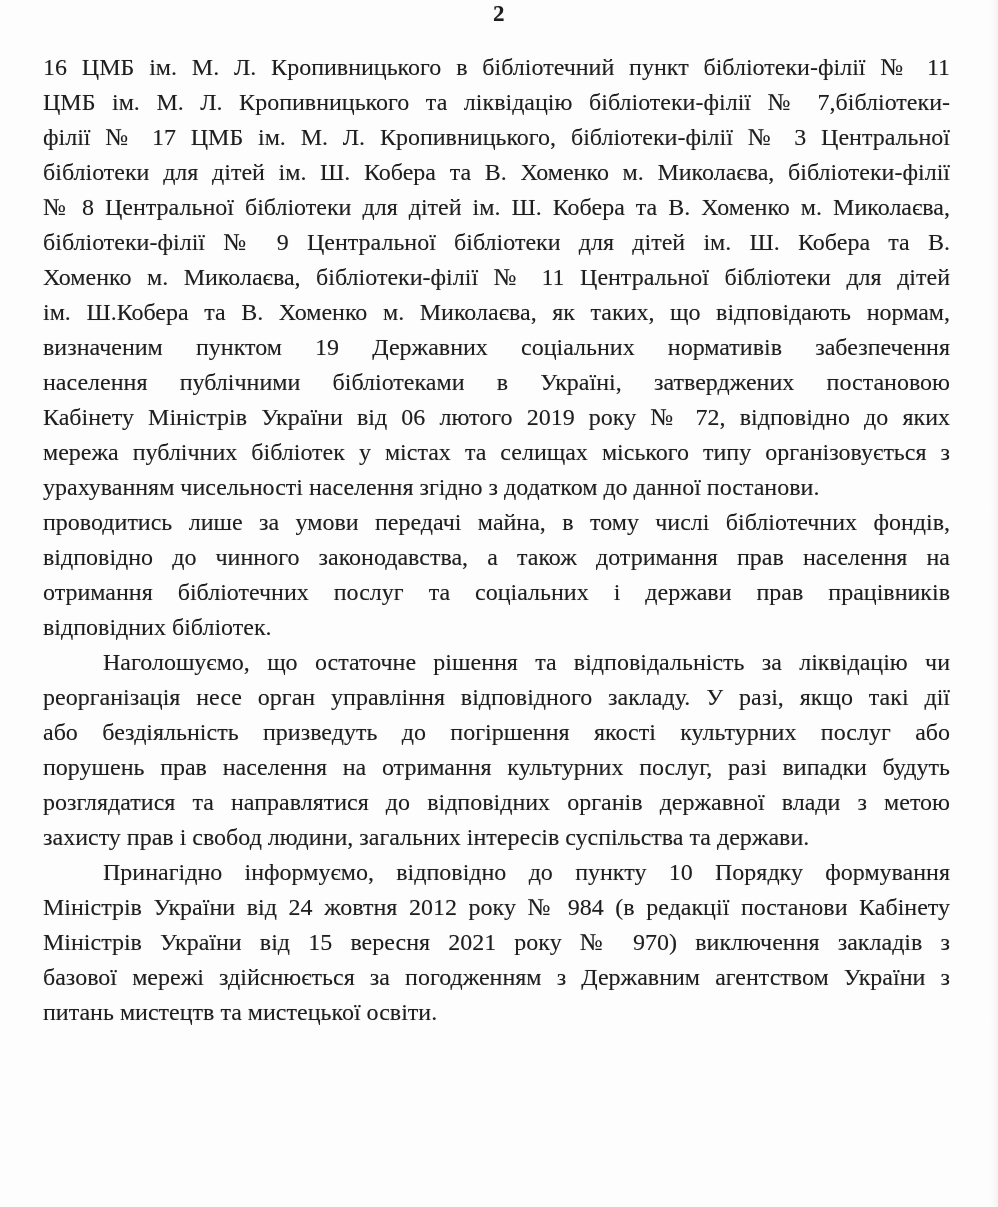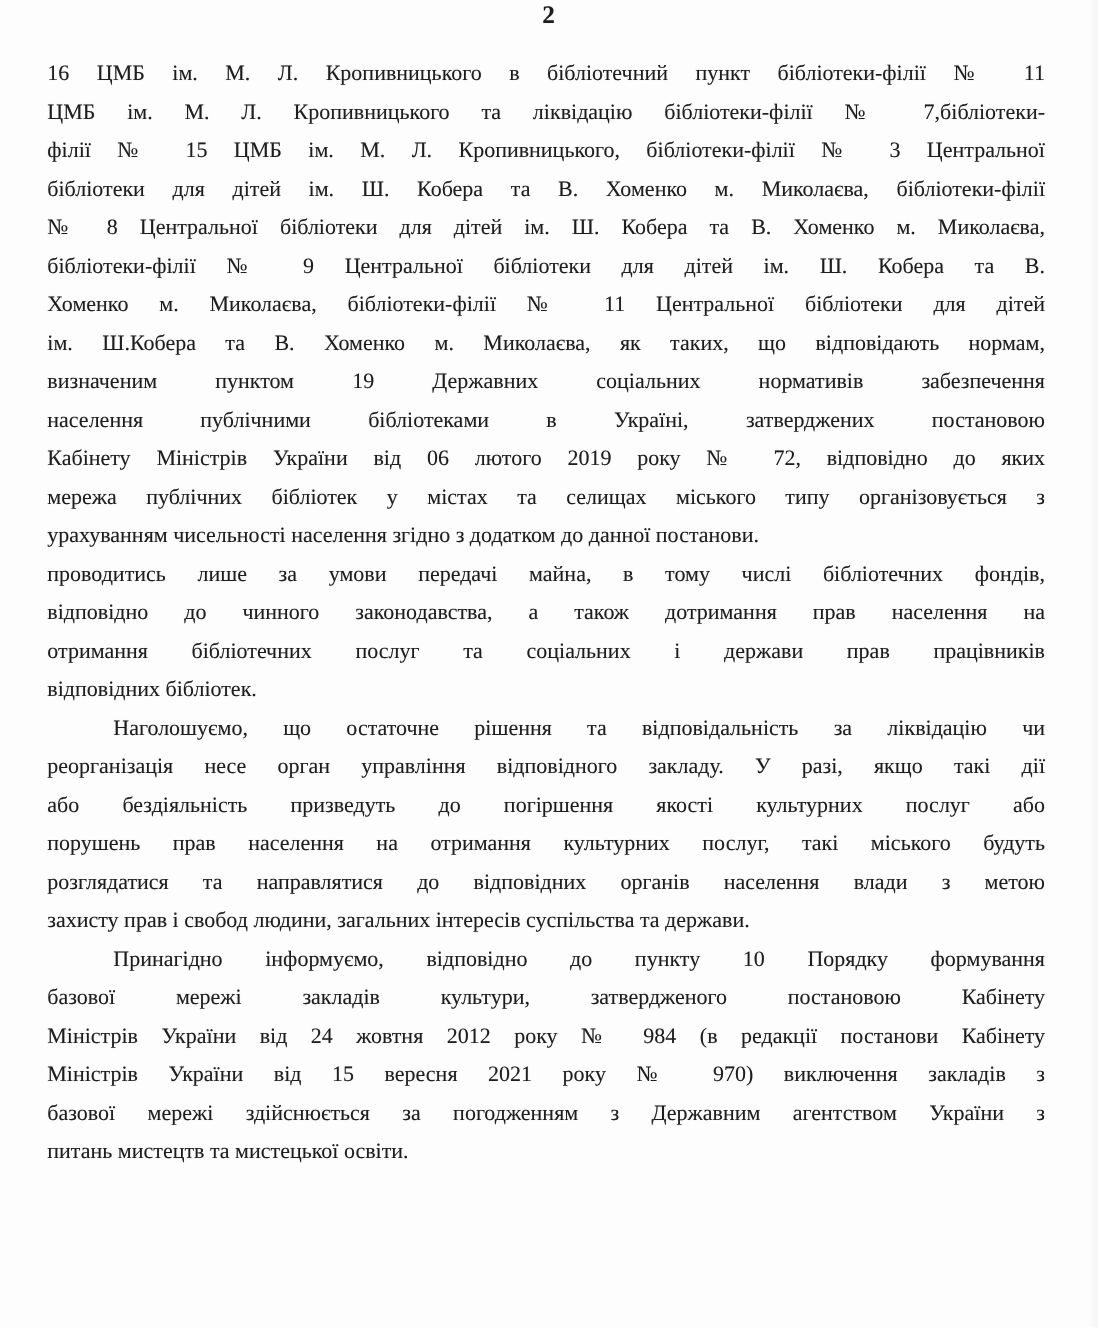--- a/index.html
+++ b/index.html
@@ -34,21 +34,21 @@
     text-align: center;
     font-size: 23px;
     font-weight: 600;
     letter-spacing: 0.5px;
   }
   .doc-body {
     position: absolute;
     top: 50px;
     left: 43px;
     width: 907px;
-    font-size: 20px;
+    font-size: 24px;
     line-height: 35px;
   }
   .line {
     text-align: justify;
     text-align-last: justify;
     white-space: normal;
   }
   .line.para-end {
     text-align-last: left;
   }
@@ -75,43 +75,42 @@
 </head>
 <body>
 
 <div class="page">
 
   <div class="page-number">2</div>
 
   <div class="doc-body" id="doc-body">
       <div class="line">16 ЦМБ ім. М. Л. Кропивницького в бібліотечний пункт бібліотеки-філії № 11</div>
       <div class="line">ЦМБ ім. М. Л. Кропивницького та ліквідацію бібліотеки-філії № 7,бібліотеки-</div>
-      <div class="line">філії № 15 ЦМБ ім. М. Л. Кропивницького, бібліотеки-філії № 3 Центральної</div>
+      <div class="line">філії № 17 ЦМБ ім. М. Л. Кропивницького, бібліотеки-філії № 3 Центральної</div>
       <div class="line">бібліотеки для дітей ім. Ш. Кобера та В. Хоменко м. Миколаєва, бібліотеки-філії</div>
       <div class="line">№ 8 Центральної бібліотеки для дітей ім. Ш. Кобера та В. Хоменко м. Миколаєва,</div>
       <div class="line">бібліотеки-філії № 9 Центральної бібліотеки для дітей ім. Ш. Кобера та В.</div>
       <div class="line">Хоменко м. Миколаєва, бібліотеки-філії № 11 Центральної бібліотеки для дітей</div>
       <div class="line">ім. Ш.Кобера та В. Хоменко м. Миколаєва, як таких, що відповідають нормам,</div>
       <div class="line">визначеним пунктом 19 Державних соціальних нормативів забезпечення</div>
       <div class="line">населення публічними бібліотеками в Україні, затверджених постановою</div>
       <div class="line">Кабінету Міністрів України від 06 лютого 2019 року № 72, відповідно до яких</div>
       <div class="line">мережа публічних бібліотек у містах та селищах міського типу організовується з</div>
       <div class="line para-end">урахуванням чисельності населення згідно з додатком до данної постанови.</div>
       <div class="line">проводитись лише за умови передачі майна, в тому числі бібліотечних фондів,</div>
       <div class="line">відповідно до чинного законодавства, а також дотримання прав населення на</div>
       <div class="line">отримання бібліотечних послуг та соціальних і держави прав працівників</div>
       <div class="line para-end">відповідних бібліотек.</div>
       <div class="line indent">Наголошуємо, що остаточне рішення та відповідальність за ліквідацію чи</div>
       <div class="line">реорганізація несе орган управління відповідного закладу. У разі, якщо такі дії</div>
       <div class="line">або бездіяльність призведуть до погіршення якості культурних послуг або</div>
-      <div class="line">порушень прав населення на отримання культурних послуг, такі міського будуть</div>
-      <div class="line">розглядатися та направлятися до відповідних органів населення влади з метою</div>
+      <div class="line">порушень прав населення на отримання культурних послуг, разі випадки будуть</div>
+      <div class="line">розглядатися та направлятися до відповідних органів державної влади з метою</div>
       <div class="line para-end">захисту прав і свобод людини, загальних інтересів суспільства та держави.</div>
       <div class="line indent">Принагідно інформуємо, відповідно до пункту 10 Порядку формування</div>
-      <div class="line">базової мережі закладів культури, затвердженого постановою Кабінету</div>
       <div class="line">Міністрів України від 24 жовтня 2012 року № 984 (в редакції постанови Кабінету</div>
       <div class="line">Міністрів України від 15 вересня 2021 року № 970) виключення закладів з</div>
       <div class="line">базової мережі здійснюється за погодженням з Державним агентством України з</div>
       <div class="line para-end">питань мистецтв та мистецької освіти.</div>
     </div>
 
   <div class="signature-row">
     <div class="sig-title">Перший заступник Міністра</div>
     <div class="sig-name">Ростислав КАРАНДЄЄВ</div>
   </div>

